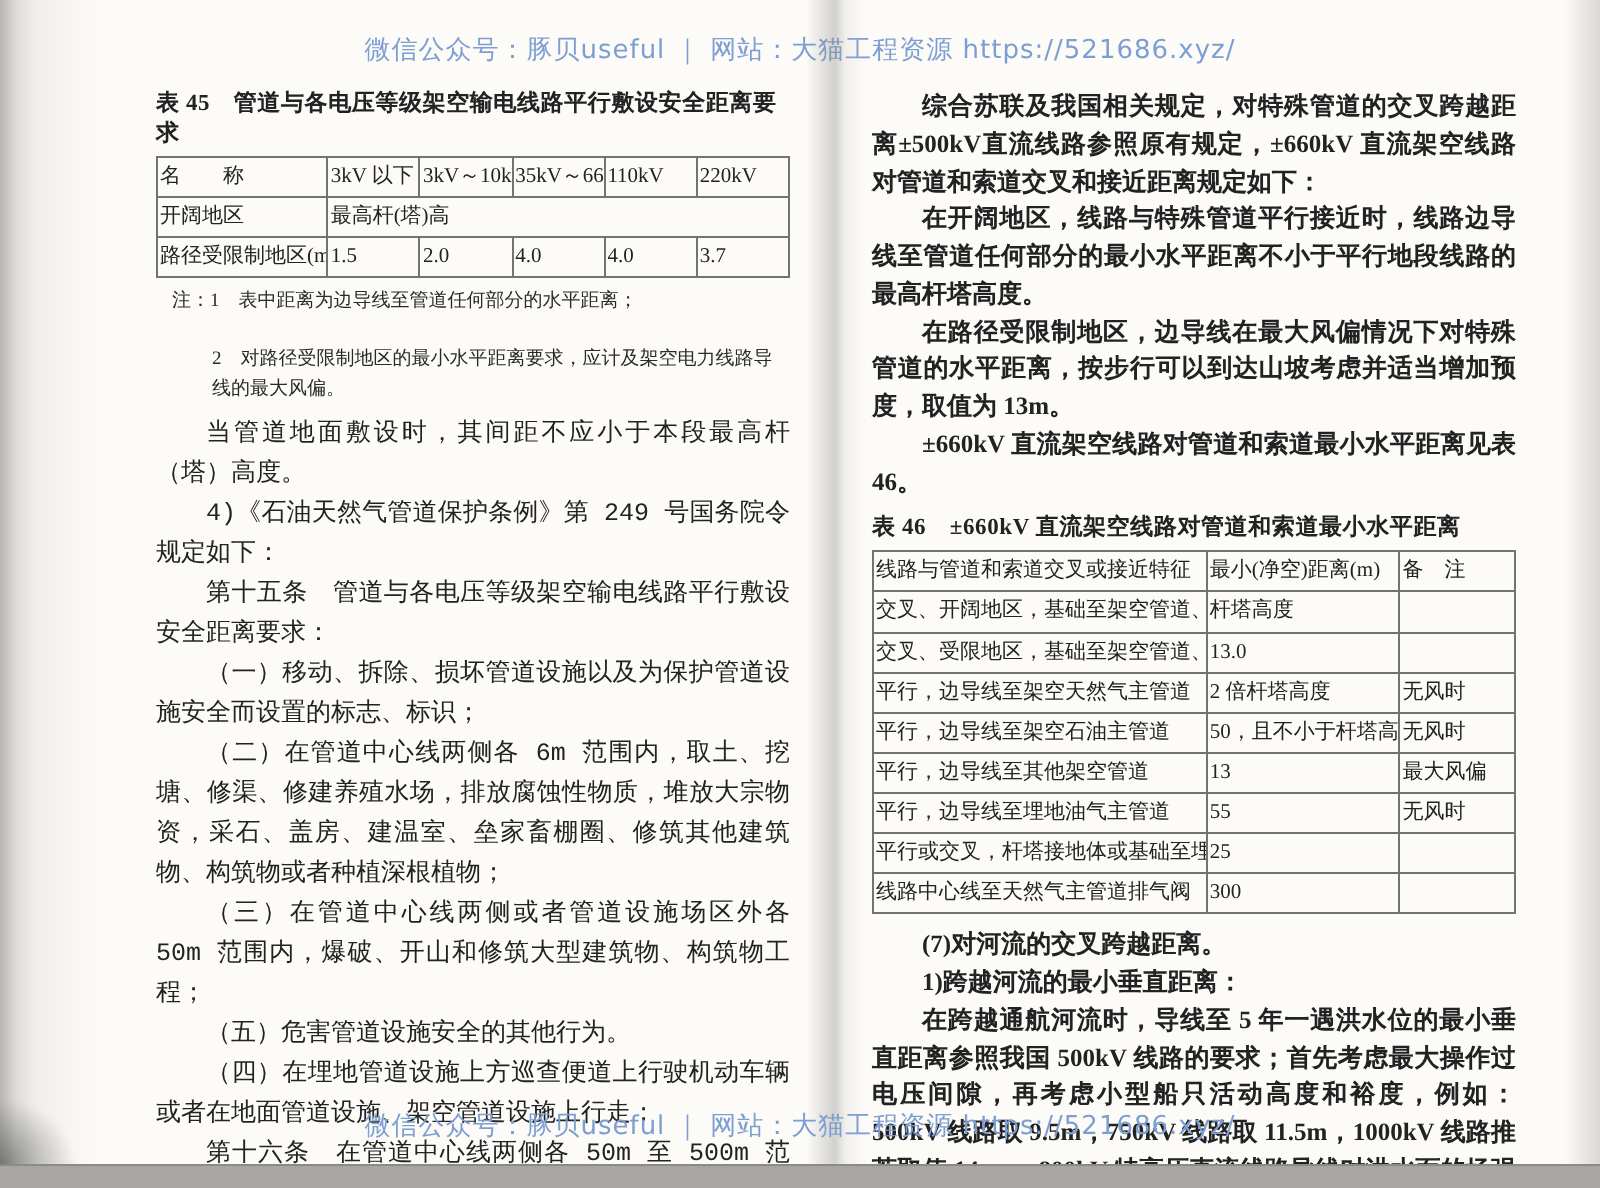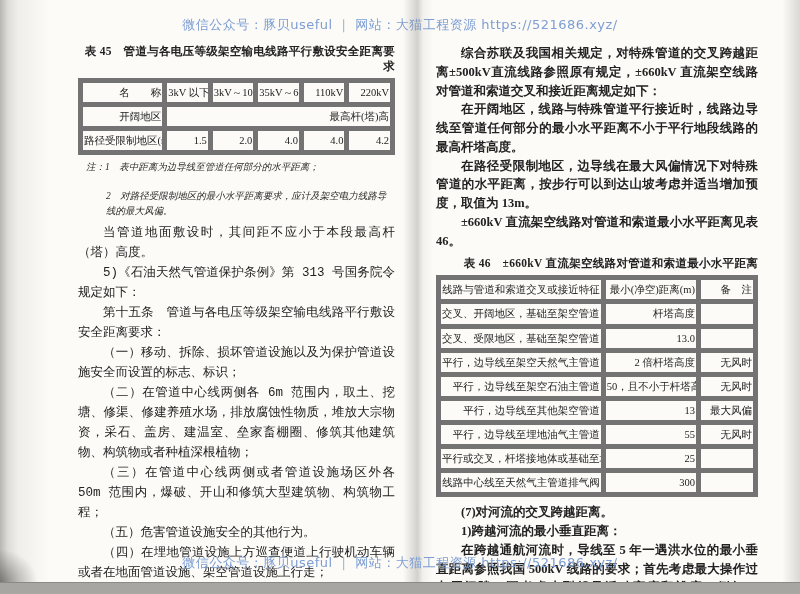--- a/index.html
+++ b/index.html
@@ -24,31 +24,31 @@
   
   .watermark{position:absolute;left:0;right:0;text-align:center;
     color:#7d9ed2;font-size:13px;letter-spacing:0.5px;
     font-family:"DejaVu Sans",sans-serif;}
   .watermark.top{top:16px;}
   .watermark.bottom{bottom:22px;}
   
   .page{position:absolute;top:44px;}
   .page.left{left:78px;width:317px;}
   .page.right{left:436px;width:322px;}
-  .caption{font-weight:bold;text-align:right;font-size:11.5px;margin:0 0 4px 0;letter-spacing:0.3px;}
+  .caption{font-weight:bold;text-align:left;font-size:11.5px;margin:0 0 4px 0;letter-spacing:0.3px;}
   table{border-collapse:collapse;width:100%;table-layout:fixed;}
   .dtable{border:1.4px solid #3c3c3a;}
-  .dtable td,.dtable th{border:5px solid #737373;text-align:right;vertical-align:middle;
+  .dtable td,.dtable th{border:1px solid #737373;text-align:left;vertical-align:middle;
     font-size:10.5px;padding:3px 1px;font-weight:normal;line-height:1.25;
     overflow:hidden;white-space:nowrap;}
   #table45 col.c0{width:27%;}
   #table46 col.f0{width:52%;}
   #table46 col.f1{width:30%;}
   #table46 col.f2{width:18%;}
-  .notes{font-size:9.5px;line-height:1.55;margin:5px 0 2px 8px;color:#2a2a28;font-style:italic;}
+  .notes{font-size:9.5px;line-height:1.55;margin:5px 0 2px 8px;color:#2a2a28;}
   .notes .note-line{margin:0;}
   .notes .note-line:nth-child(2){padding-left:2.1em;margin-top:14px;}
   .paras p{margin:0;text-align:justify;text-indent:2em;}
   .page.left .paras p{font-size:12.5px;line-height:1.6;font-family:Liberation Mono, monospace;}
   .page.right .paras p{font-size:12.5px;line-height:1.5;font-weight:bold;}
   .mt4{margin-top:4px;} .mt6{margin-top:6px;}
 </style>
 </head>
 <body>
 
@@ -79,31 +79,31 @@
           <tr>
             <td>开阔地区</td>
             <td colspan="5">最高杆(塔)高</td>
           </tr>
           <tr>
             <td>路径受限制地区(m)</td>
             <td>1.5</td>
             <td>2.0</td>
             <td>4.0</td>
             <td>4.0</td>
-            <td>4.2</td>
+            <td>3.7</td>
           </tr>
         </tbody>
     </table>
     <div class="notes" id="notes45">
         <div class="note-line">注：1　表中距离为边导线至管道任何部分的水平距离；</div>
         <div class="note-line">2　对路径受限制地区的最小水平距离要求，应计及架空电力线路导线的最大风偏。</div>
       </div>
     <div class="paras mt4" id="left-paras">
         <p>当管道地面敷设时，其间距不应小于本段最高杆（塔）高度。</p>
-        <p>5)《石油天然气管道保护条例》第 313 号国务院令规定如下：</p>
+        <p>4)《石油天然气管道保护条例》第 249 号国务院令规定如下：</p>
         <p>第十五条　管道与各电压等级架空输电线路平行敷设安全距离要求：</p>
         <p>（一）移动、拆除、损坏管道设施以及为保护管道设施安全而设置的标志、标识；</p>
         <p>（二）在管道中心线两侧各 6m 范围内，取土、挖塘、修渠、修建养殖水场，排放腐蚀性物质，堆放大宗物资，采石、盖房、建温室、垒家畜棚圈、修筑其他建筑物、构筑物或者种植深根植物；</p>
         <p>（三）在管道中心线两侧或者管道设施场区外各 50m 范围内，爆破、开山和修筑大型建筑物、构筑物工程；</p>
         <p>（五）危害管道设施安全的其他行为。</p>
         <p>（四）在埋地管道设施上方巡查便道上行驶机动车辆或者在地面管道设施、架空管道设施上行走；</p>
         <p>第十六条　在管道中心线两侧各 50m 至 500m 范围内进行爆破的，应当事先征得管道企业同意，在采取安全保护措施后方可进行。</p>
         <p>第二十三条　任何单位在管道设施安全保护范围内进行下列施工时，应当事先通知管道企业，并采取相应的保护措施：</p>
       </div>
 

